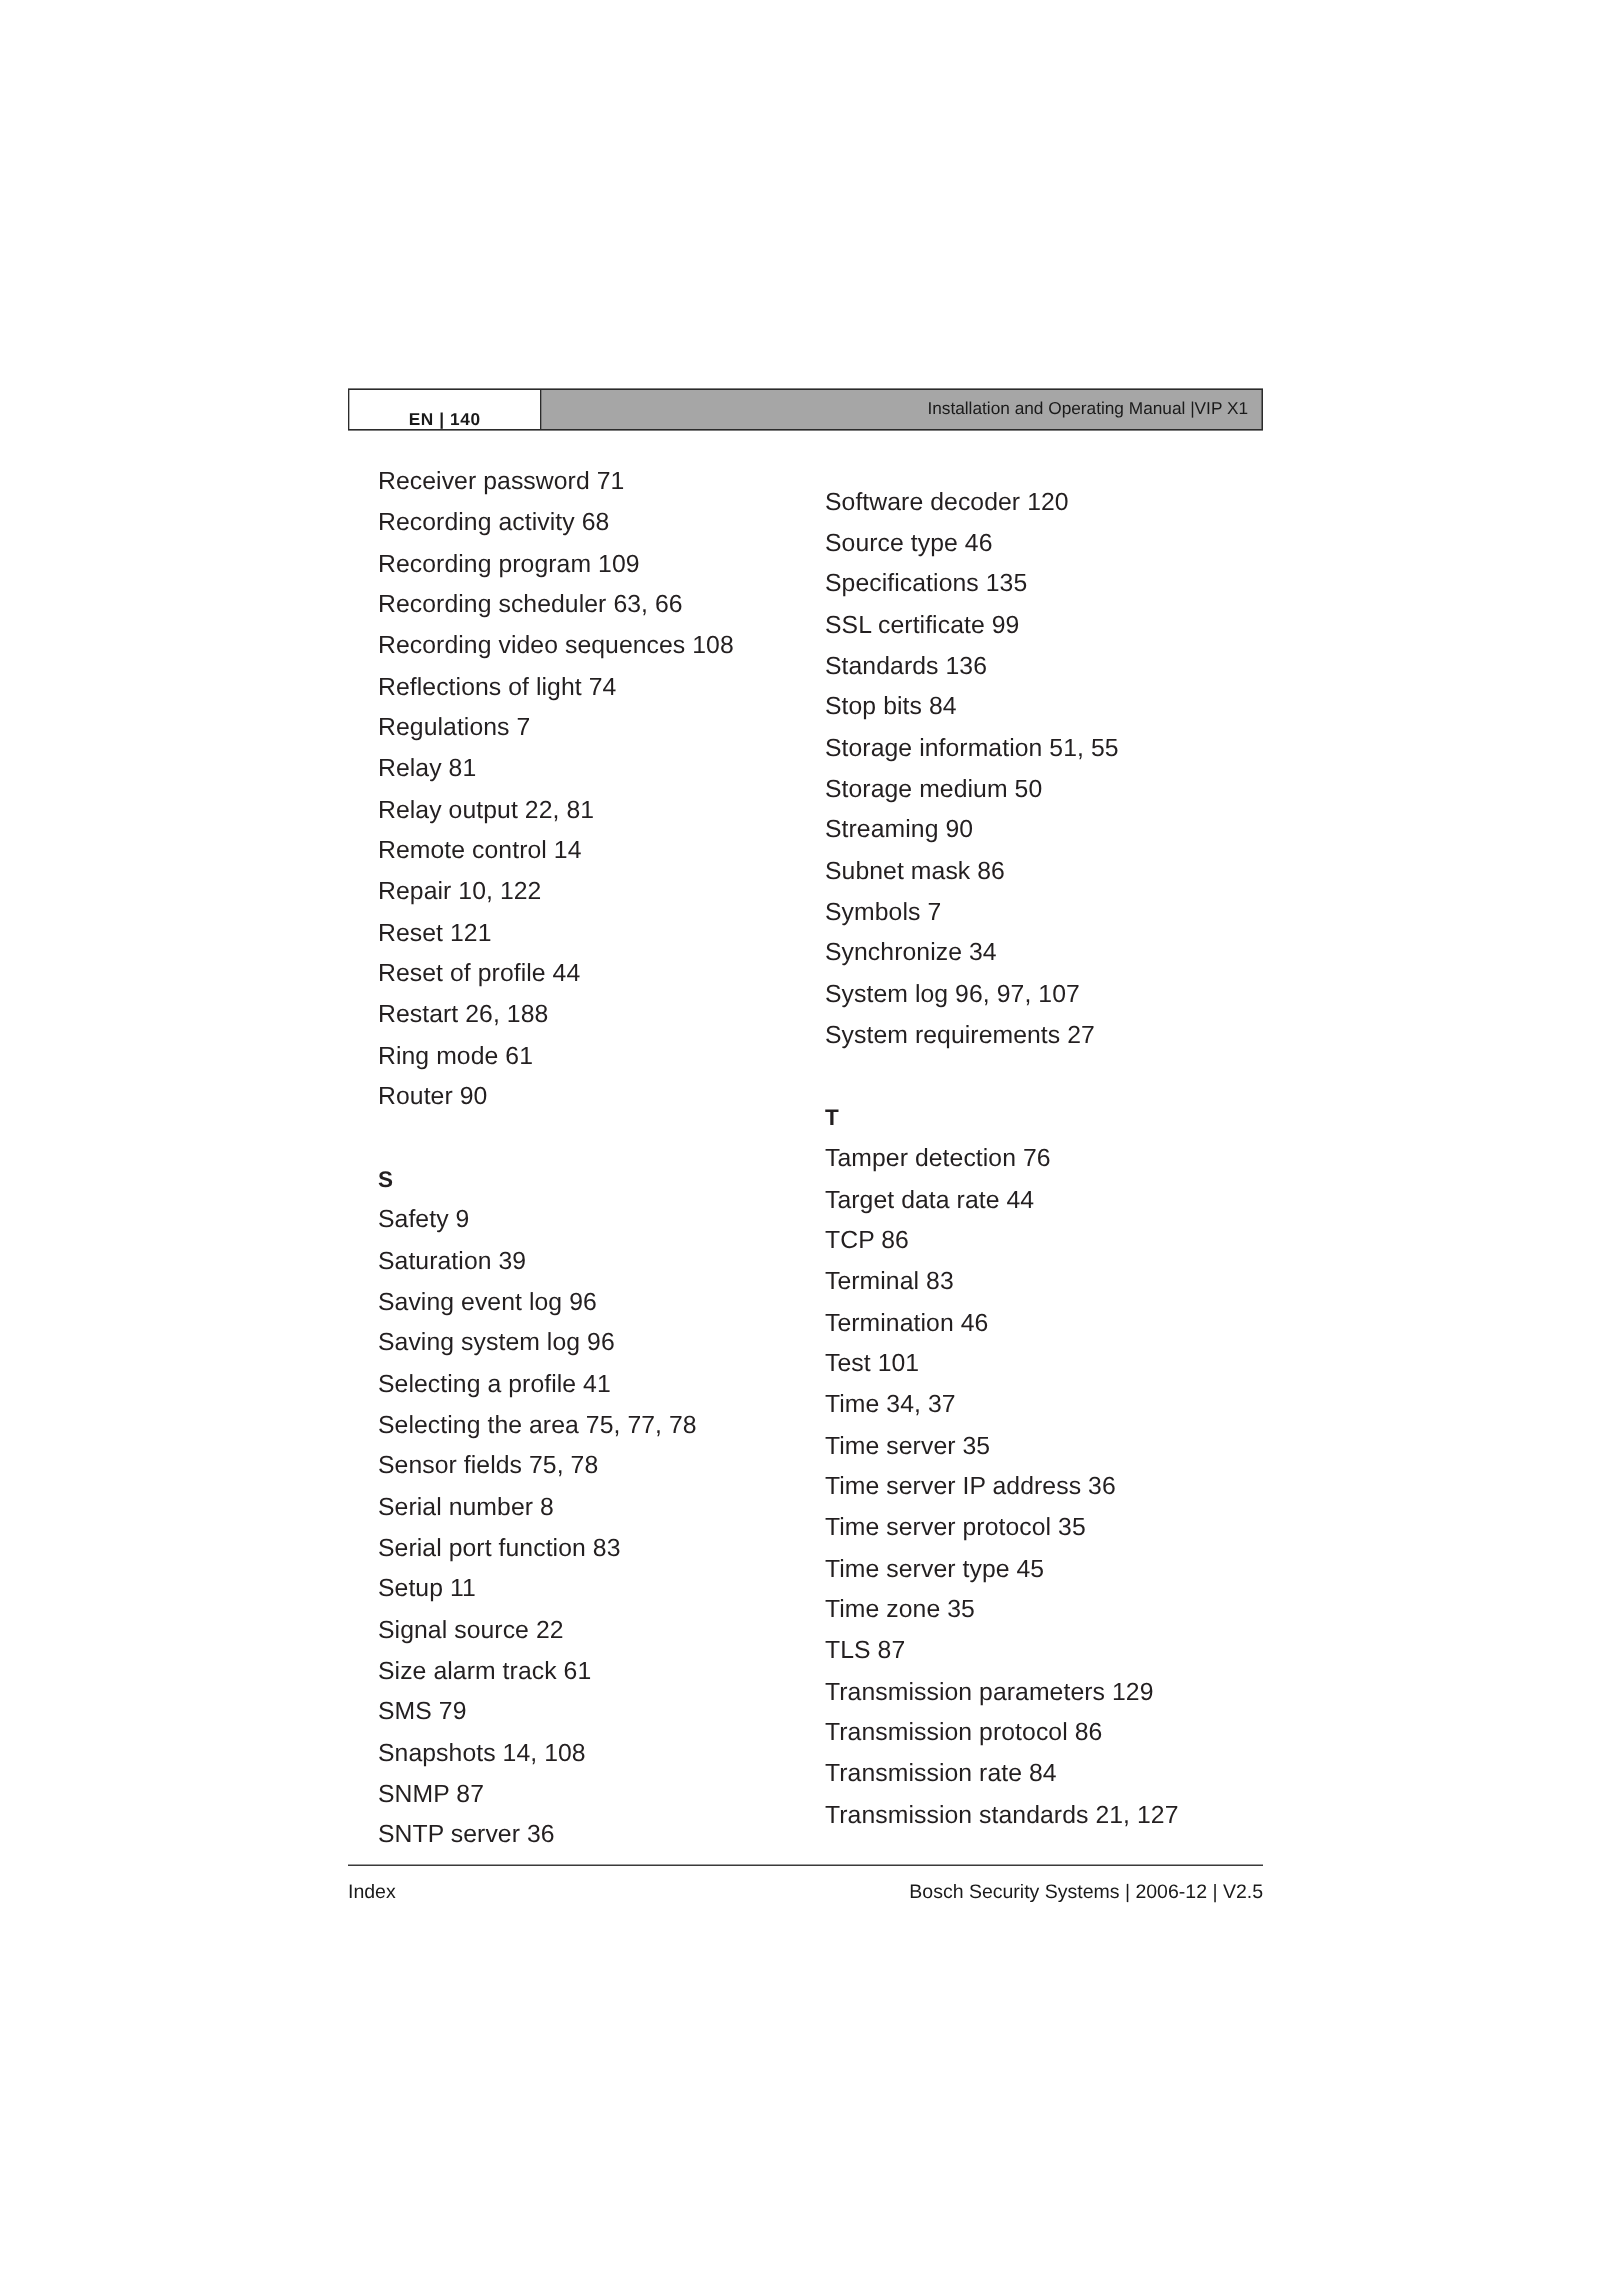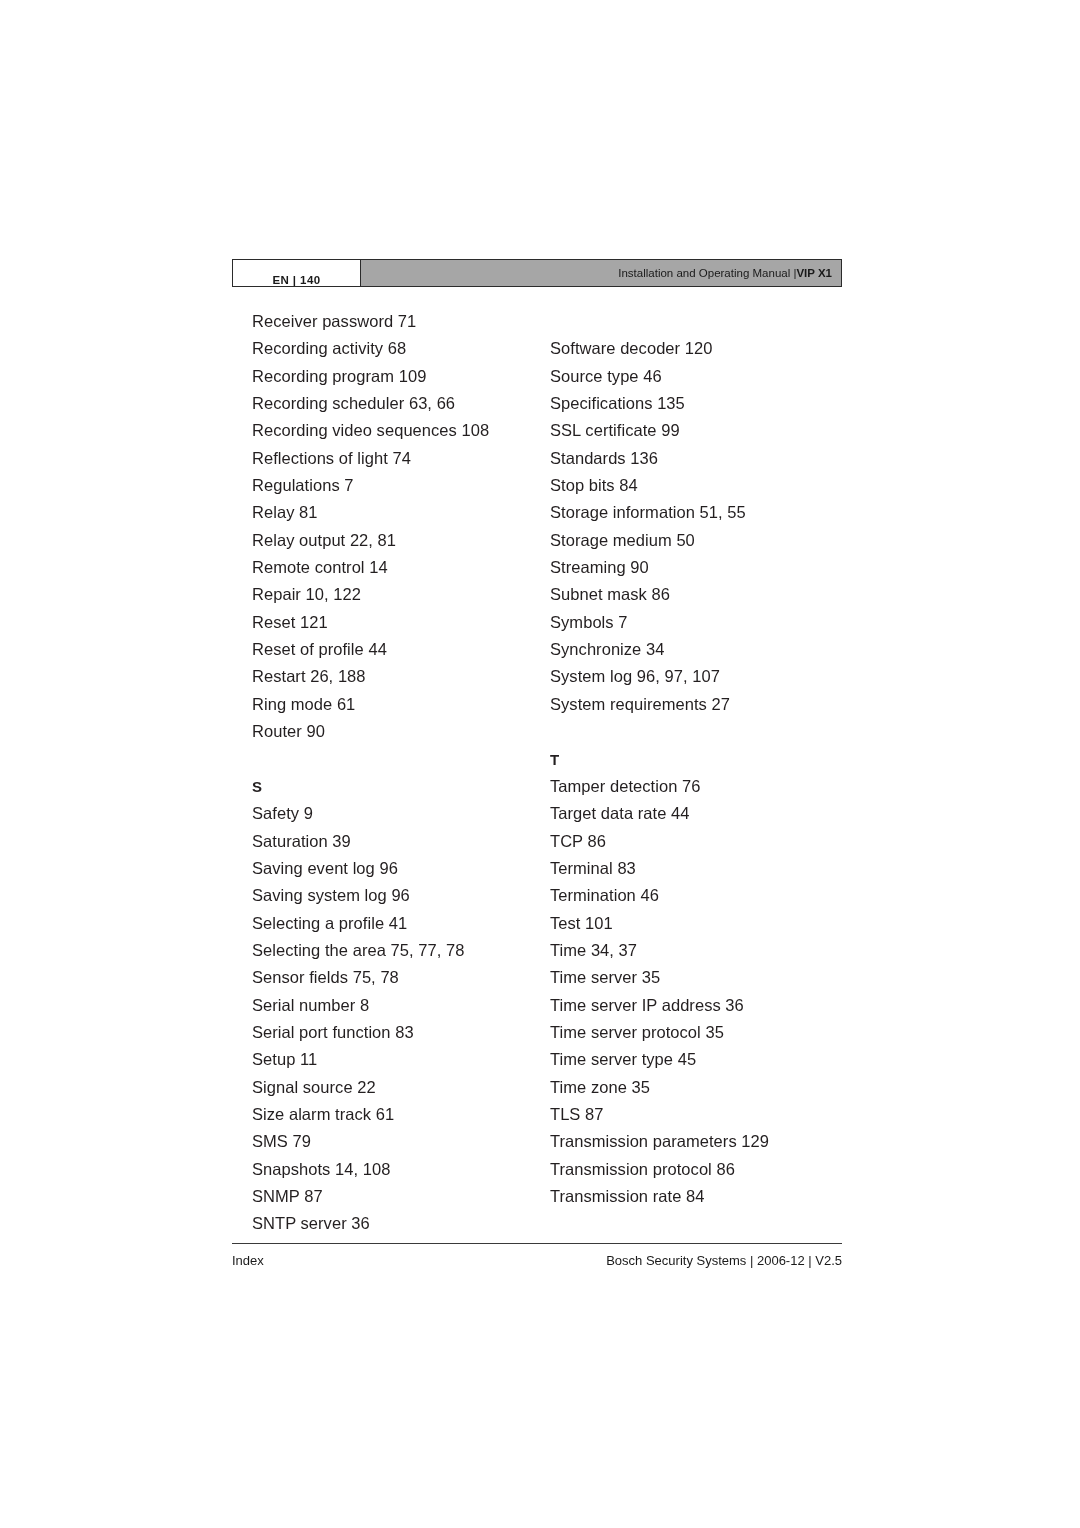--- a/index.html
+++ b/index.html
@@ -61,21 +61,21 @@
     justify-content: flex-end;
     padding-right: 9px;
     box-sizing: border-box;
   }
   .header-right-text {
     font-size: 11.5px;
     color: #1a1a1a;
     white-space: nowrap;
   }
   .header-right-text .manual-name {
-    font-weight: bold;
+    font-weight: normal;
   }
 
   
   .index-body {
     position: absolute;
     left: 252px;
     top: 308px;
     width: 600px;
   }
   .columns {
@@ -204,20 +204,21 @@
           <div class="entry">Time 34, 37</div>
           <div class="entry">Time server 35</div>
           <div class="entry">Time server IP address 36</div>
           <div class="entry">Time server protocol 35</div>
           <div class="entry">Time server type 45</div>
           <div class="entry">Time zone 35</div>
           <div class="entry">TLS 87</div>
           <div class="entry">Transmission parameters 129</div>
           <div class="entry">Transmission protocol 86</div>
           <div class="entry">Transmission rate 84</div>
+          <div class="entry">Transmission standards 21, 127</div>
         </div>
     </div>
   </div>
 
   <div class="footer-rule"></div>
   <div class="footer">
     <span class="footer-left">Index</span>
     <span class="footer-right">Bosch Security Systems | 2006-12 | V2.5</span>
   </div>
 

